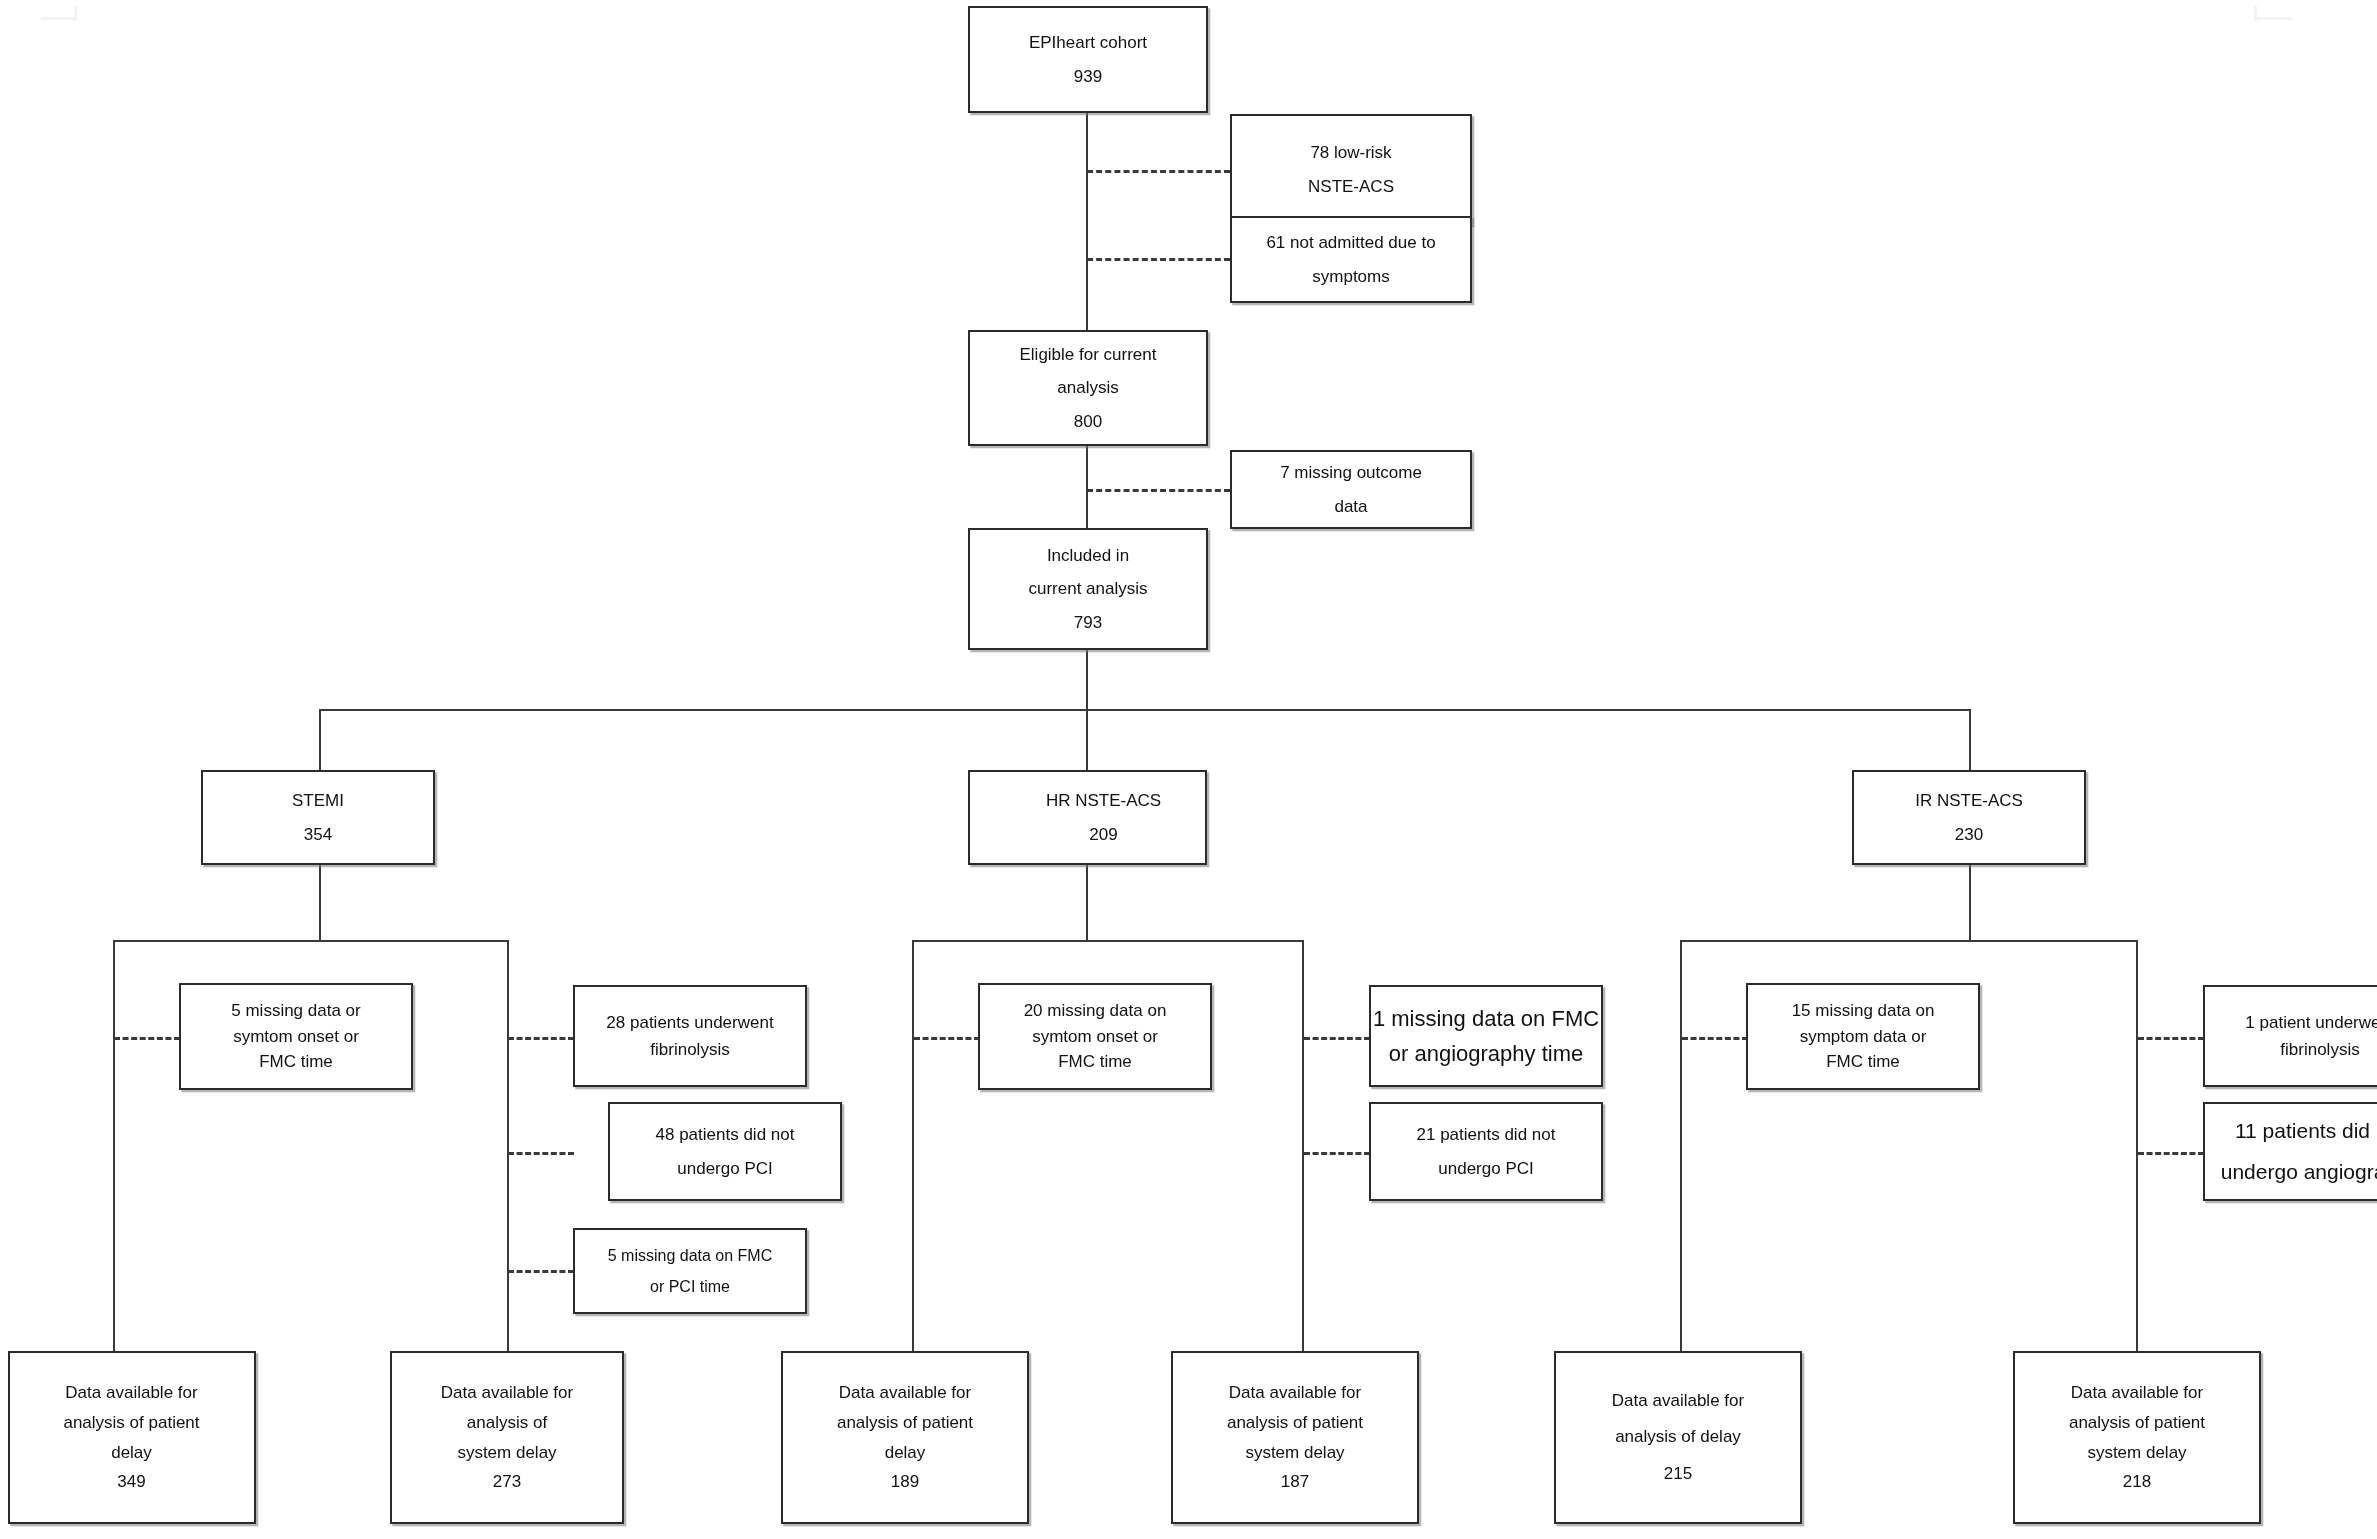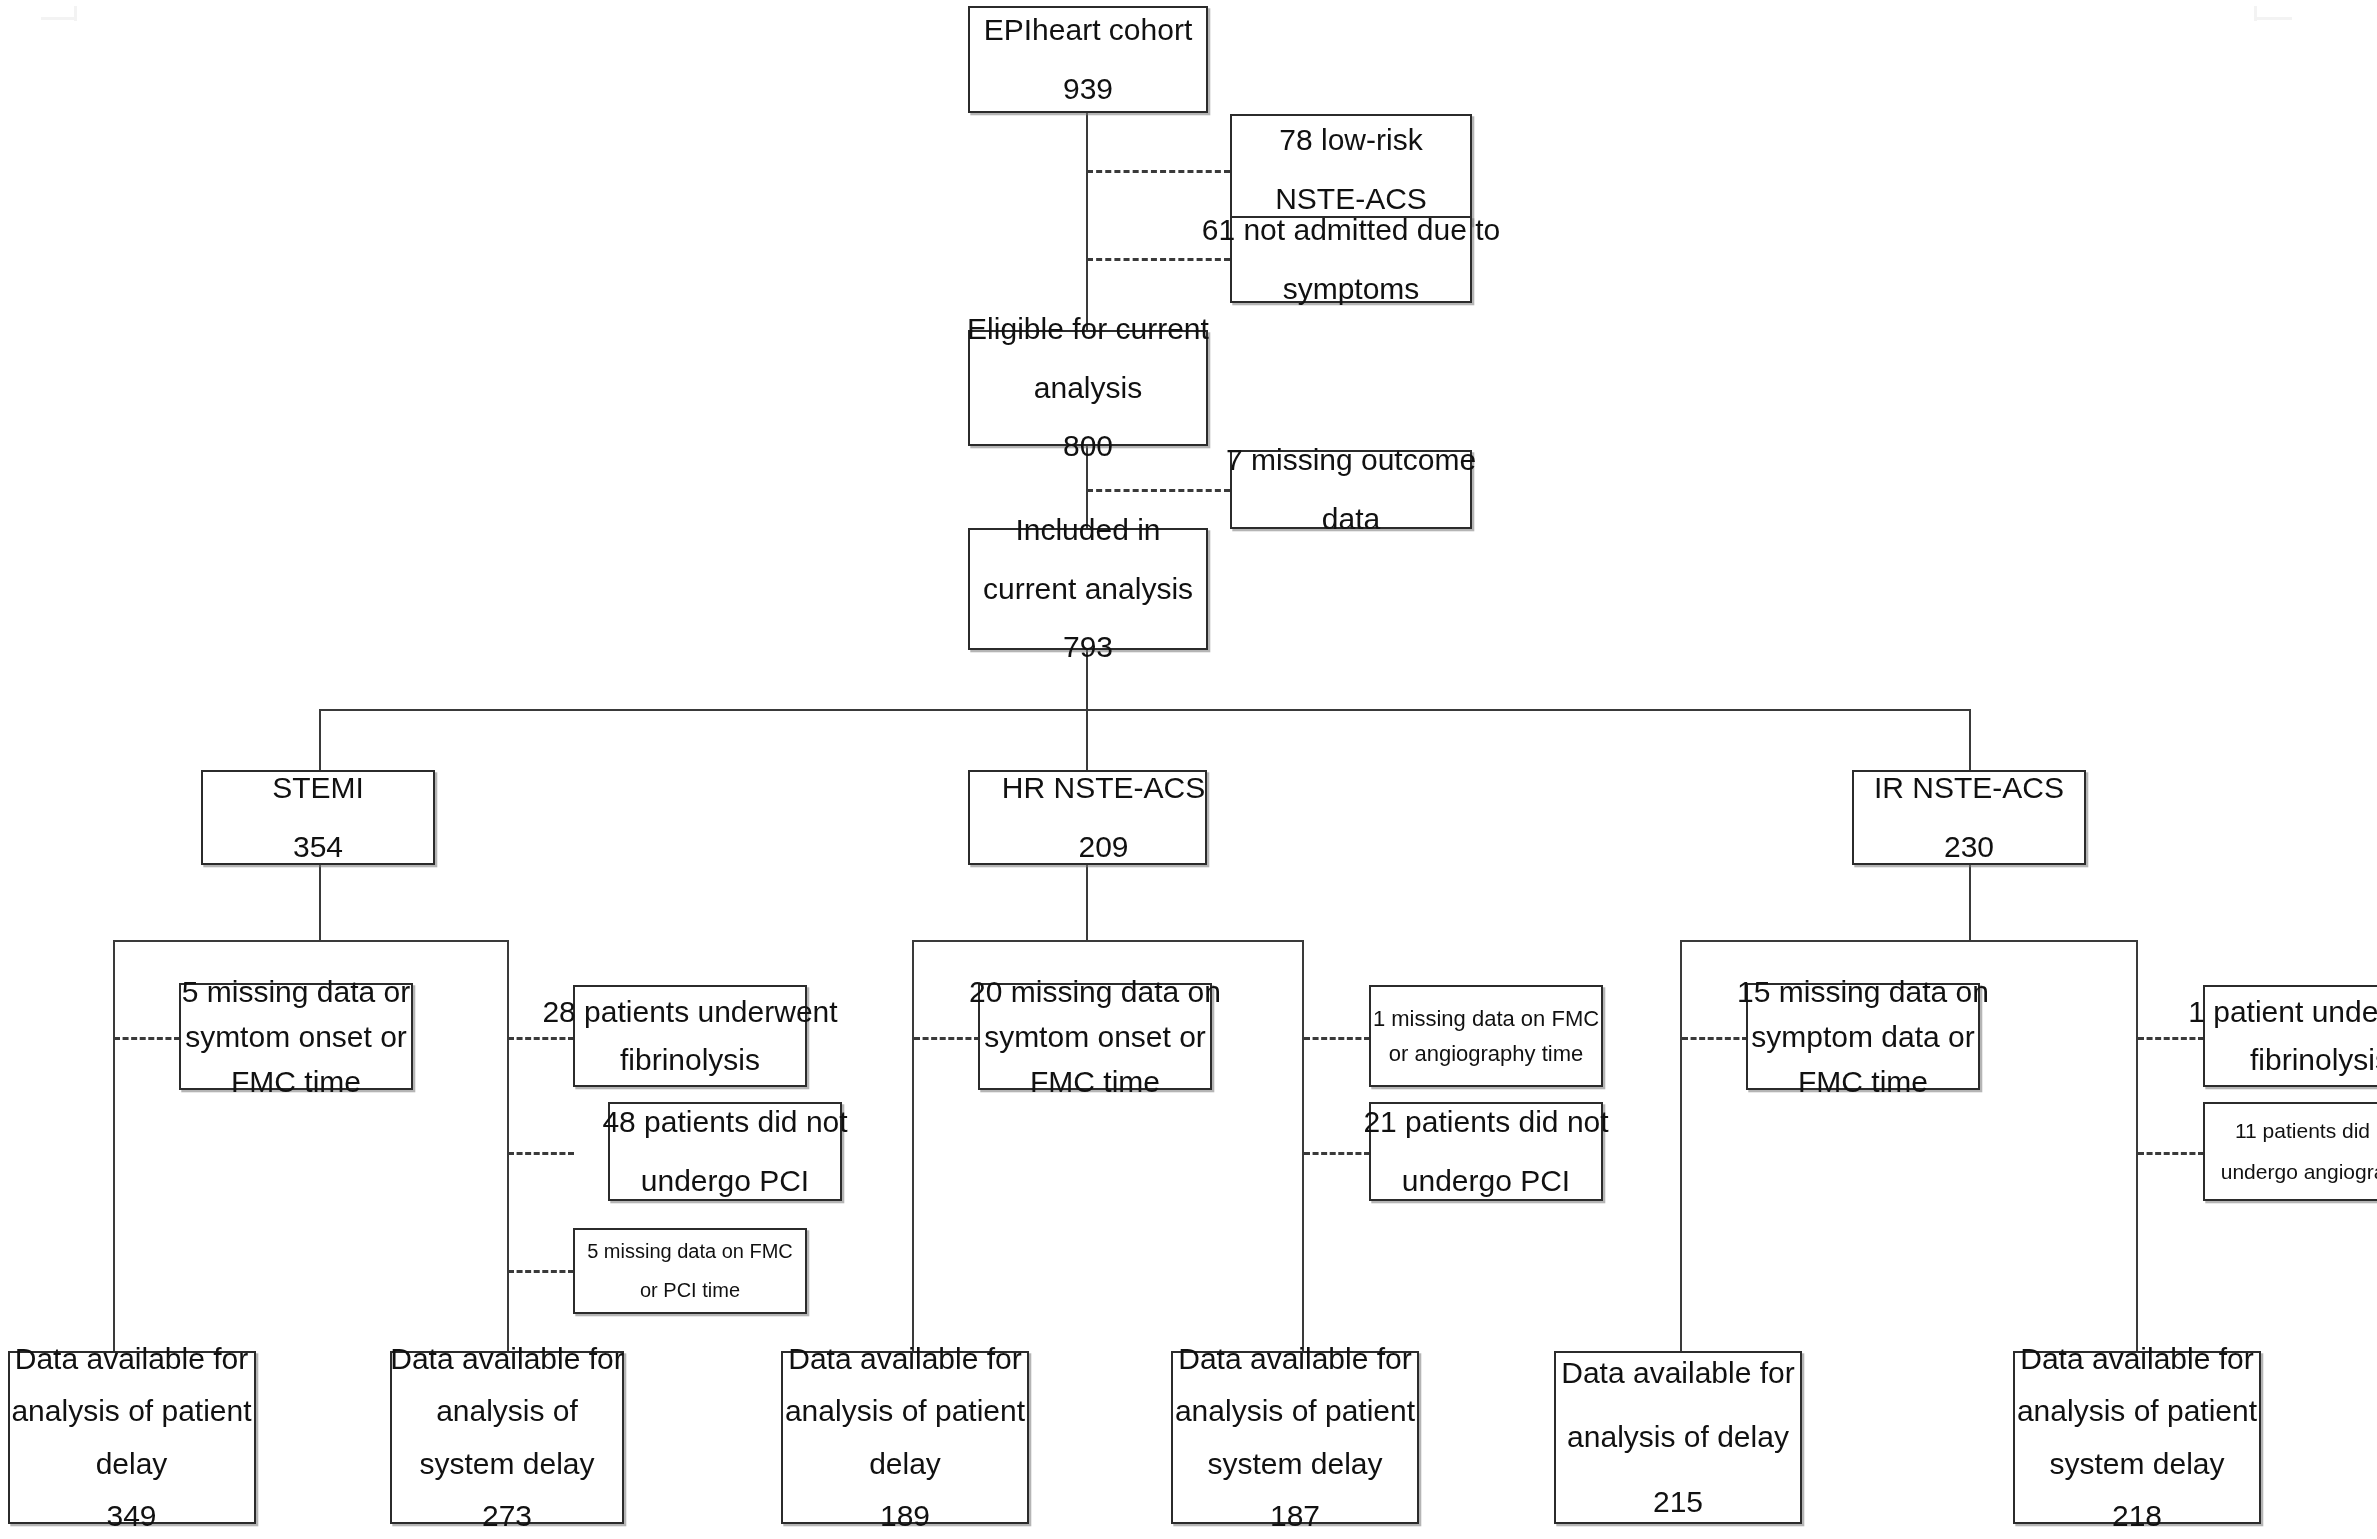--- a/index.html
+++ b/index.html
@@ -22,21 +22,21 @@
     position: absolute;
     box-sizing: border-box;
     background: #ffffff;
     border: 2.3px solid #2b2b2b;
     display: flex;
     flex-direction: column;
     align-items: center;
     justify-content: center;
     text-align: center;
     color: #111111;
-    font-size: 30px;
+    font-size: 17px;
     line-height: 1.95;
     z-index: 5;
     box-shadow: 2.3px 2.3px 0 0 rgba(120,120,120,0.55);
   }
   .box .ln { display: block; white-space: nowrap; }
 
   
   .vline {
     position: absolute;
     width: 0;
@@ -174,21 +174,21 @@
   <div class="box" style="left:573px; top:985px; width:234px; height:102px; line-height:1.6;">
     <span class="ln">28 patients underwent</span>
     <span class="ln">fibrinolysis</span>
   </div>
 
   <div class="box" style="left:573px; top:1102px; width:234px; height:99px;margin-left:35px;">
     <span class="ln">48 patients did not</span>
     <span class="ln">undergo PCI</span>
   </div>
 
-  <div class="box" style="left:573px; top:1228px; width:234px; height:86px; font-size:20px;">
+  <div class="box" style="left:573px; top:1228px; width:234px; height:86px; font-size:16px;">
     <span class="ln">5 missing data on FMC</span>
     <span class="ln">or PCI time</span>
   </div>
 
   <div class="box" style="left:978px; top:983px; width:234px; height:107px; line-height:1.5;">
     <span class="ln">20 missing data on</span>
     <span class="ln">symtom onset or</span>
     <span class="ln">FMC time</span>
   </div>
 

